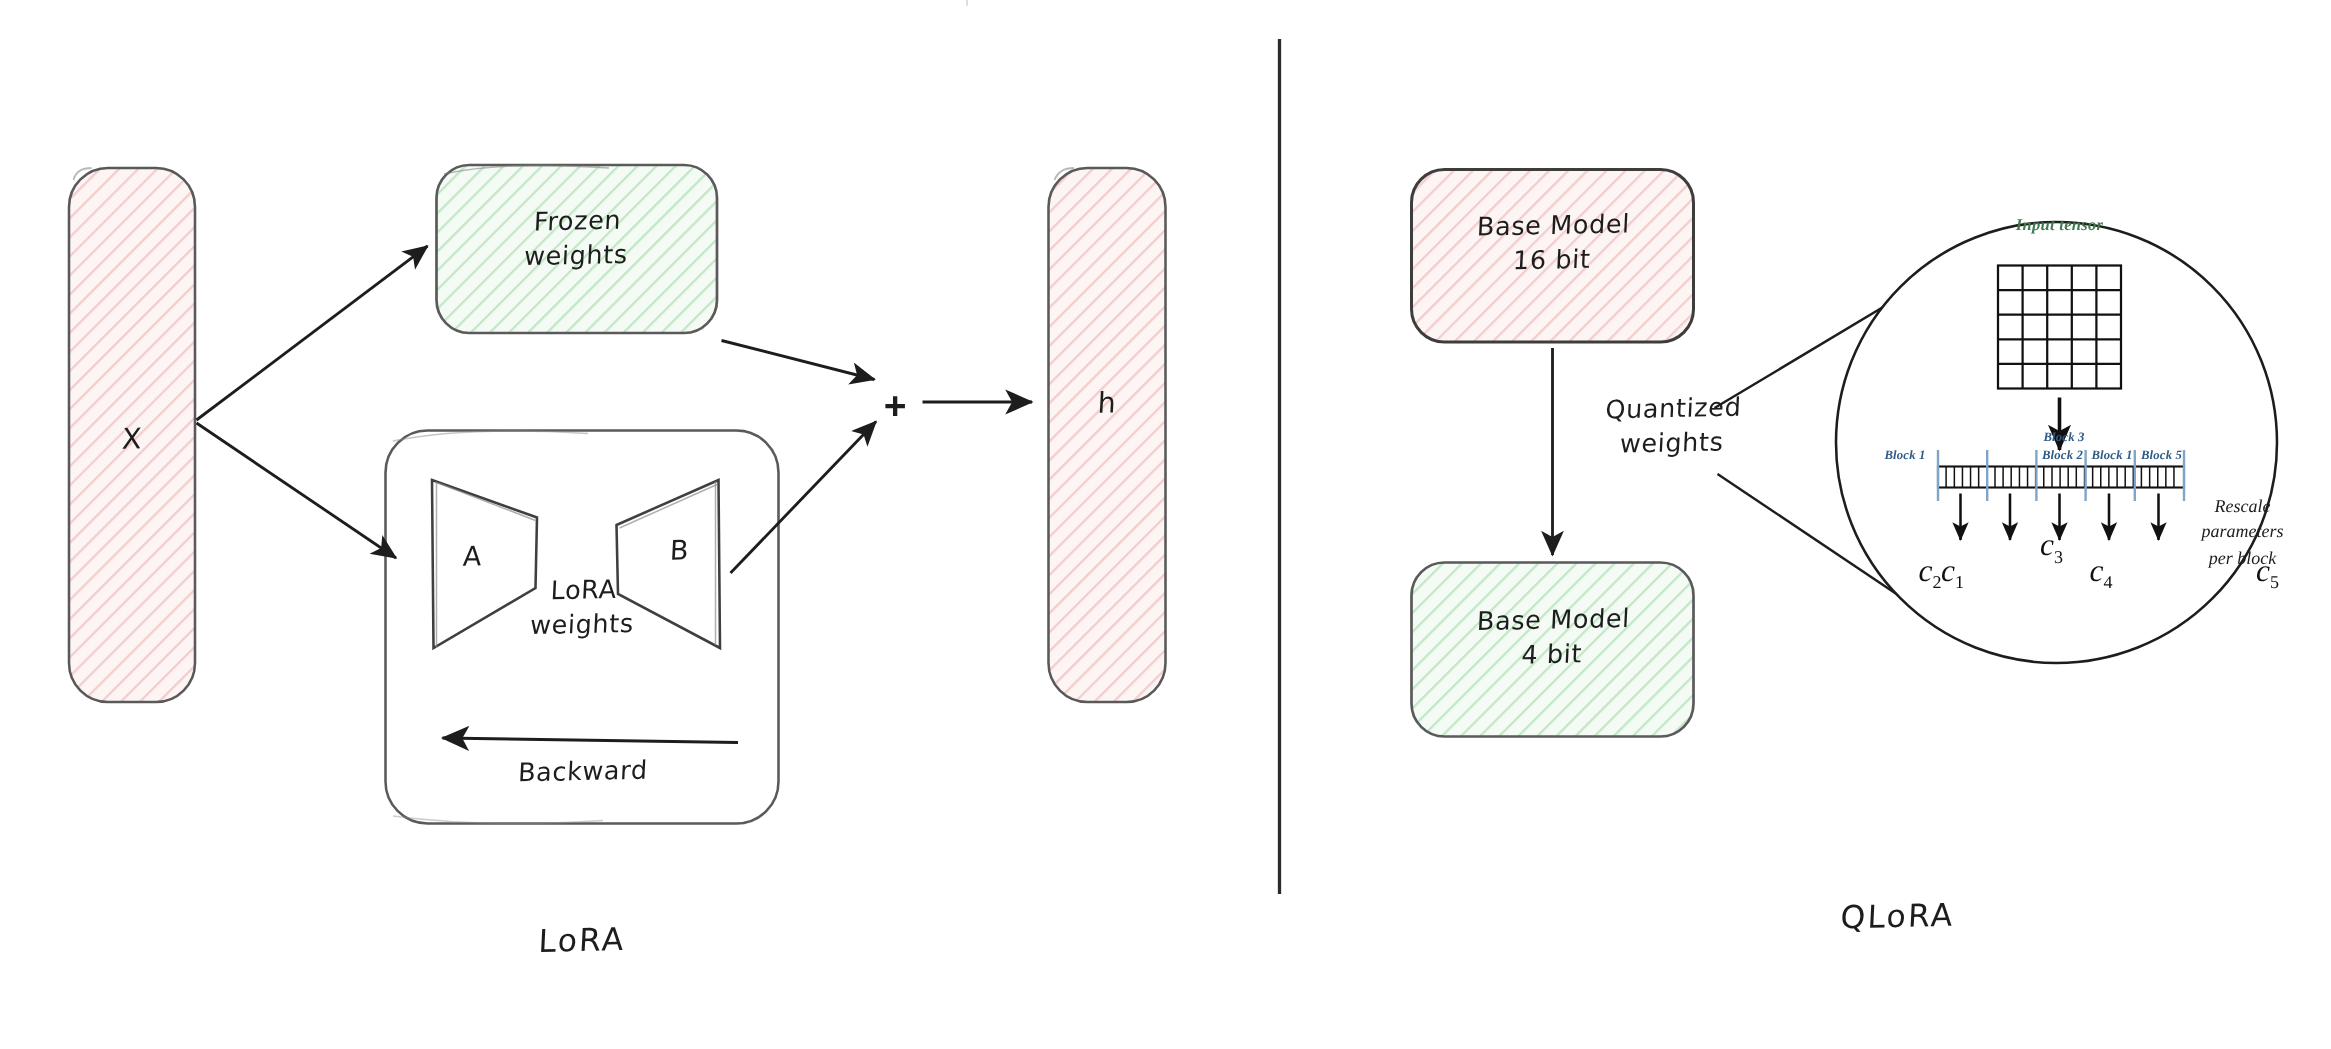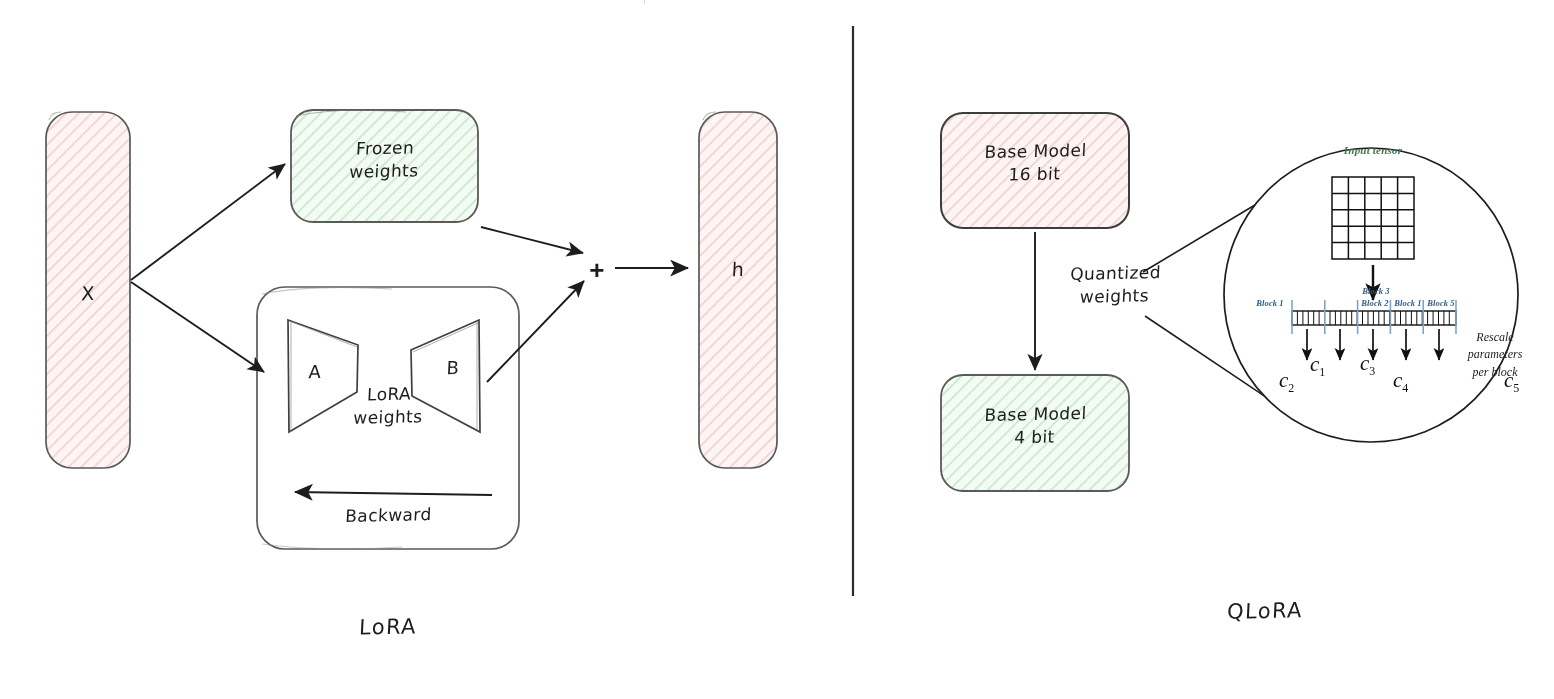--- a/index.html
+++ b/index.html
@@ -247,21 +247,21 @@
   <div class="ser block-cap" style="left:1248px;top:298px;width:44px;">Block 1</div>
   <div class="ser block-cap" style="left:1321px;top:298px;width:44px;padding-left:32px;">Block 2</div>
   <div class="ser block-cap" style="left:1354px;top:286px;width:44px;">Block 3</div>
   <div class="ser block-cap" style="left:1386px;top:298px;width:44px;">Block 1</div>
   <div class="ser block-cap" style="left:1419px;top:298px;width:44px;">Block 5</div>
 
   <div class="ser rescale-cap" style="left:1455px;top:329px;width:80px;white-space:pre-line;">Rescale
 parameters
 per block</div>
 
-  <div class="cconst" style="left:1294px;top:352px;margin-left:16px;">
+  <div class="cconst" style="left:1294px;top:368px;">
     <span>c</span><sub>1</sub>
   </div>
   <div class="cconst" style="left:1279px;top:368px;">
     <span>c</span><sub>2</sub>
   </div>
   <div class="cconst" style="left:1360px;top:351px;">
     <span>c</span><sub>3</sub>
   </div>
   <div class="cconst" style="left:1393px;top:368px;">
     <span>c</span><sub>4</sub>

